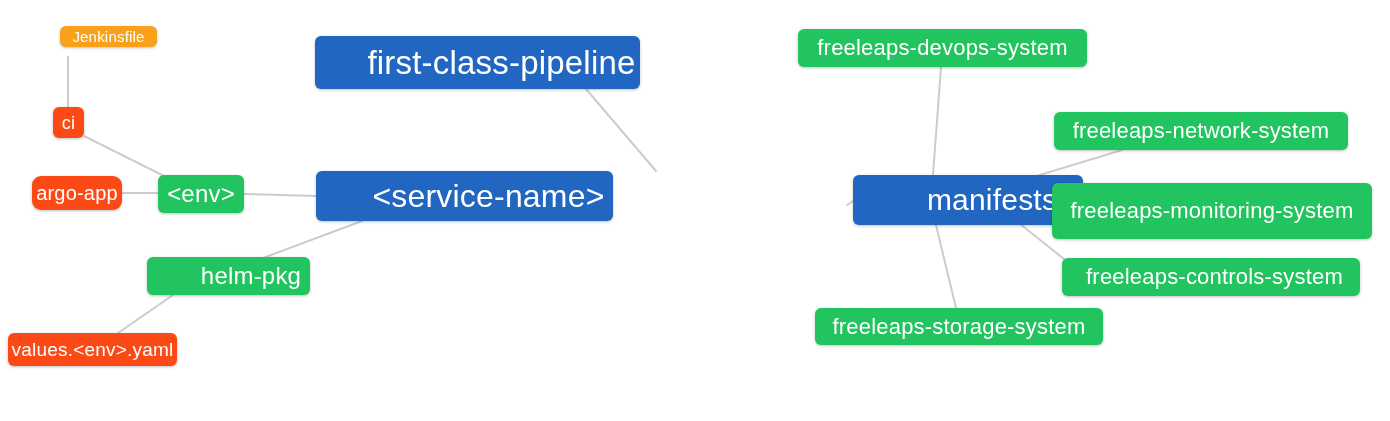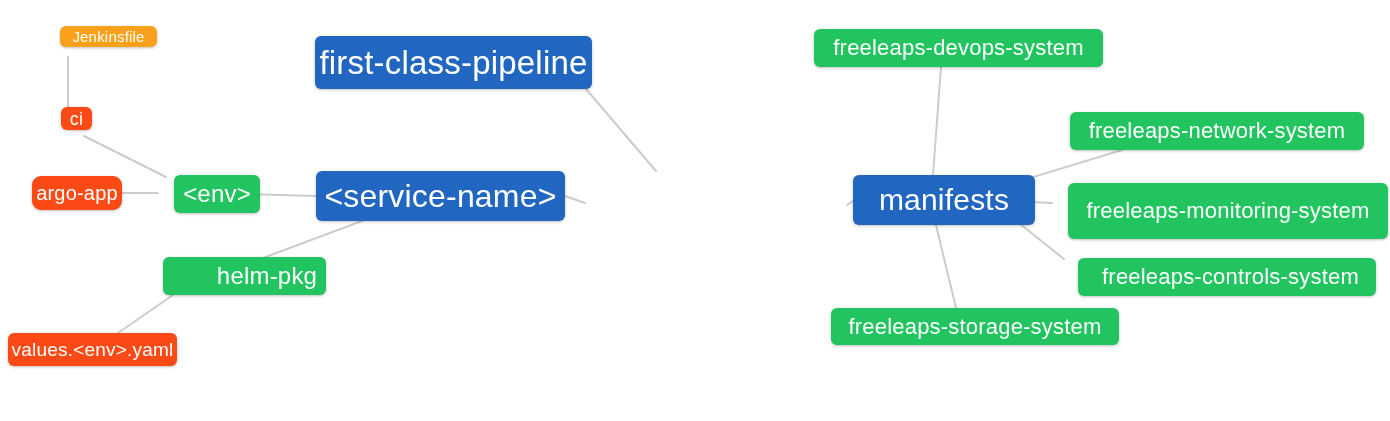--- a/index.html
+++ b/index.html
@@ -34,29 +34,29 @@
     align-items: center;
     justify-content: center;
     color: #ffffff;
     border-radius: 6px;
     box-shadow: 0 1px 3px rgba(0,0,0,0.25);
     white-space: nowrap;
     cursor: pointer;
     line-height: 1;
     letter-spacing: 0.2px;
   }
-  .node.blue   { background: var(--blue,   #2166c0); }
-  .node.green  { background: var(--green,  #21c45f); margin-left: 16px; }
+  .node.blue   { background: var(--blue,   #2166c0); padding-left: 48px; }
+  .node.green  { background: var(--green,  #21c45f); }
   .node.red    { background: var(--red,    #fc4a16); }
   .node.orange { background: var(--orange, #f9a11b); }
   .node.dark   { background: var(--dark,   #3a3633); border-radius: 8px; }
 
   
   .n-jenkinsfile { left: 20px;   top: 26px;  width: 97px;  height: 21px; font-size: 15px; margin-left: 40px; }
-  .n-ci          { left: 53px;   top: 107px; width: 31px;  height: 23px; font-size: 18px; margin-left: 8px; }
+  .n-ci          { left: 53px;   top: 107px; width: 31px;  height: 31px; font-size: 18px; }
   .n-argo-app    { left: 32px;   top: 176px; width: 90px;  height: 34px; font-size: 20px; border-radius: 9px; }
   .n-env         { left: 158px;  top: 175px; width: 86px;  height: 38px; font-size: 24px; }
   .n-service     { left: 316px;  top: 171px; width: 249px; height: 50px; font-size: 32px; }
   .n-pipeline    { left: 315px;  top: 36px;  width: 277px; height: 53px; font-size: 33px; }
   .n-helm-pkg    { left: 147px;  top: 257px; width: 118px; height: 38px; font-size: 24px; padding-left: 45px; }
   .n-values      { left: 8px;    top: 333px; width: 169px; height: 33px; font-size: 19px; }
   .n-root        { left: 585px;  top: 171px; width: 262px; height: 69px; font-size: 40px; }
   .n-manifests   { left: 853px;  top: 175px; width: 182px; height: 50px; font-size: 30px; }
   .n-devops      { left: 798px;  top: 29px;  width: 289px; height: 38px; font-size: 22px; }
   .n-network     { left: 1054px; top: 112px; width: 294px; height: 38px; font-size: 22px; }

